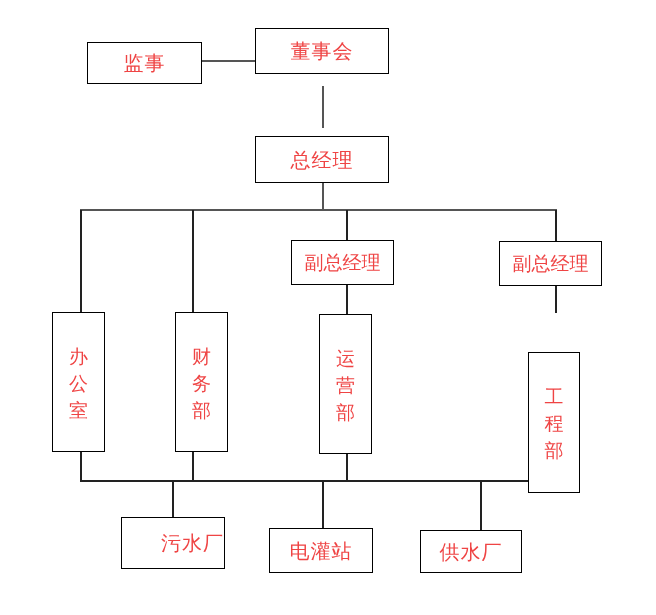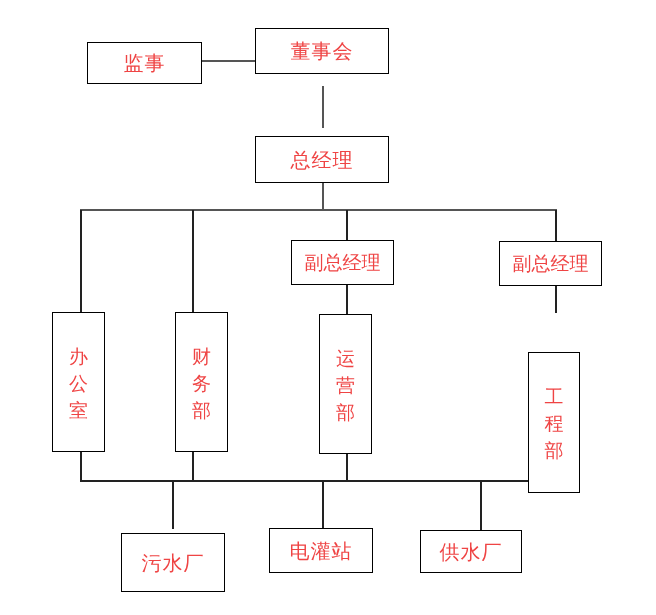--- a/index.html
+++ b/index.html
@@ -112,21 +112,21 @@
   </div>
 
   <div class="node vbox" style="left:319px; top:314px; width:53px; height:140px;">
     <span class="lbl">运营部</span>
   </div>
 
   <div class="node vbox" style="left:528px; top:313px; width:52px; height:141px;margin-top:39px;">
     <span class="lbl">工程部</span>
   </div>
 
-  <div class="node" style="left:121px; top:533px; width:104px; height:59px;">
+  <div class="node" style="left:121px; top:517px; width:104px; height:52px;justify-content:flex-end;">
     <span class="lbl">污水厂</span>
   </div>
 
   <div class="node" style="left:269px; top:528px; width:104px; height:45px;">
     <span class="lbl">电灌站</span>
   </div>
 
   <div class="node" style="left:420px; top:530px; width:102px; height:43px;">
     <span class="lbl">供水厂</span>
   </div>

